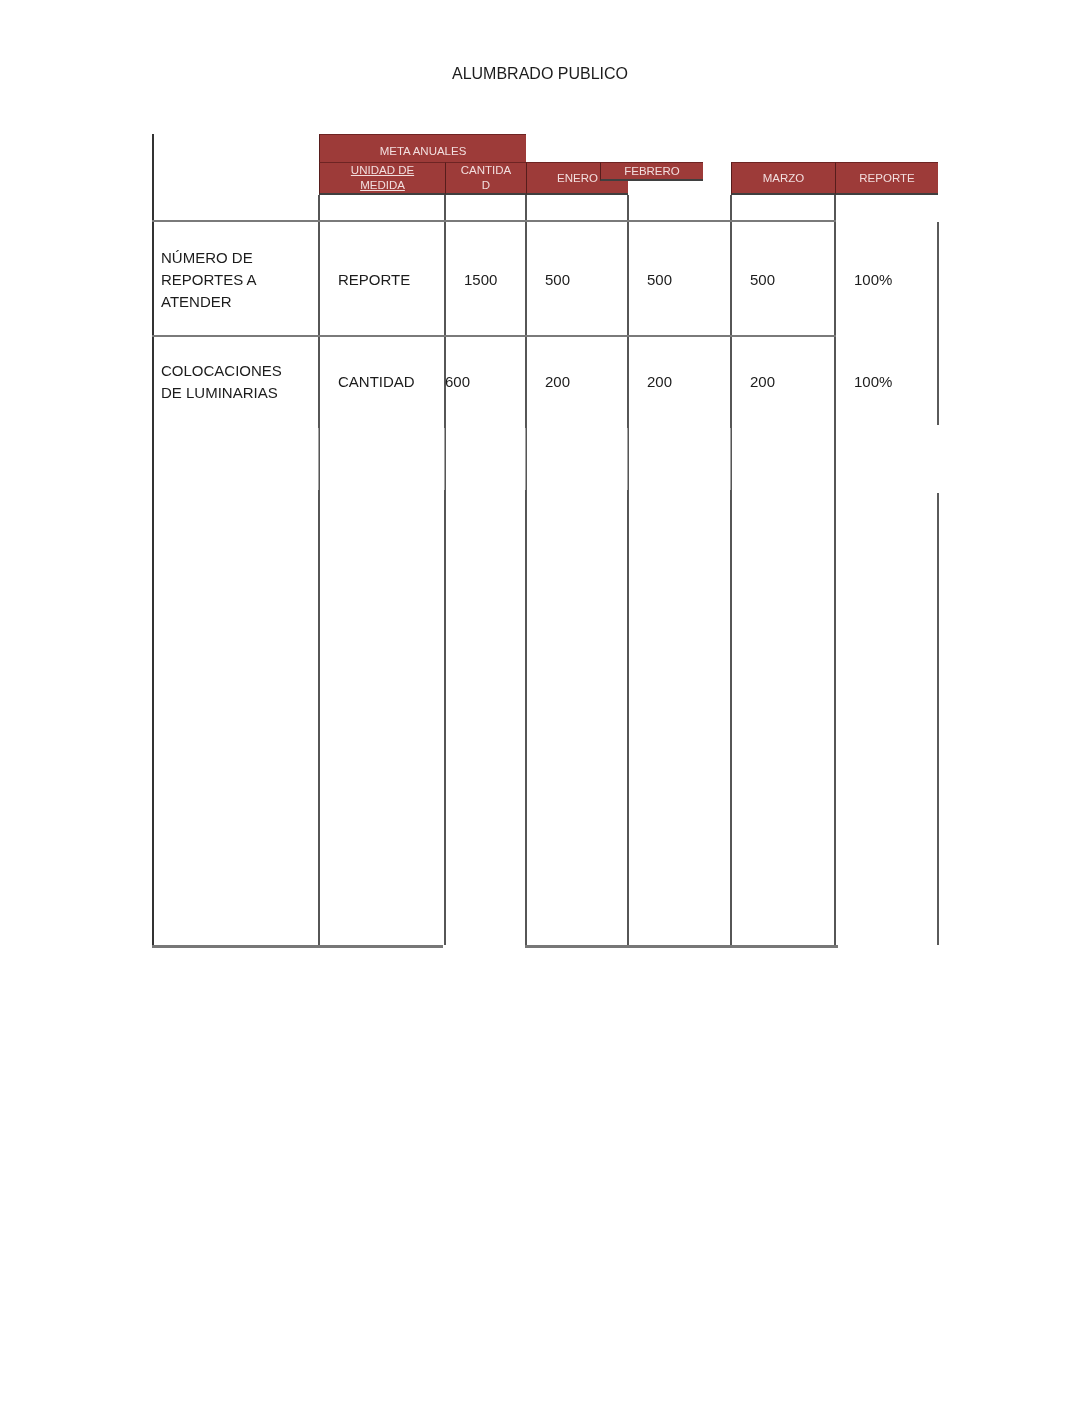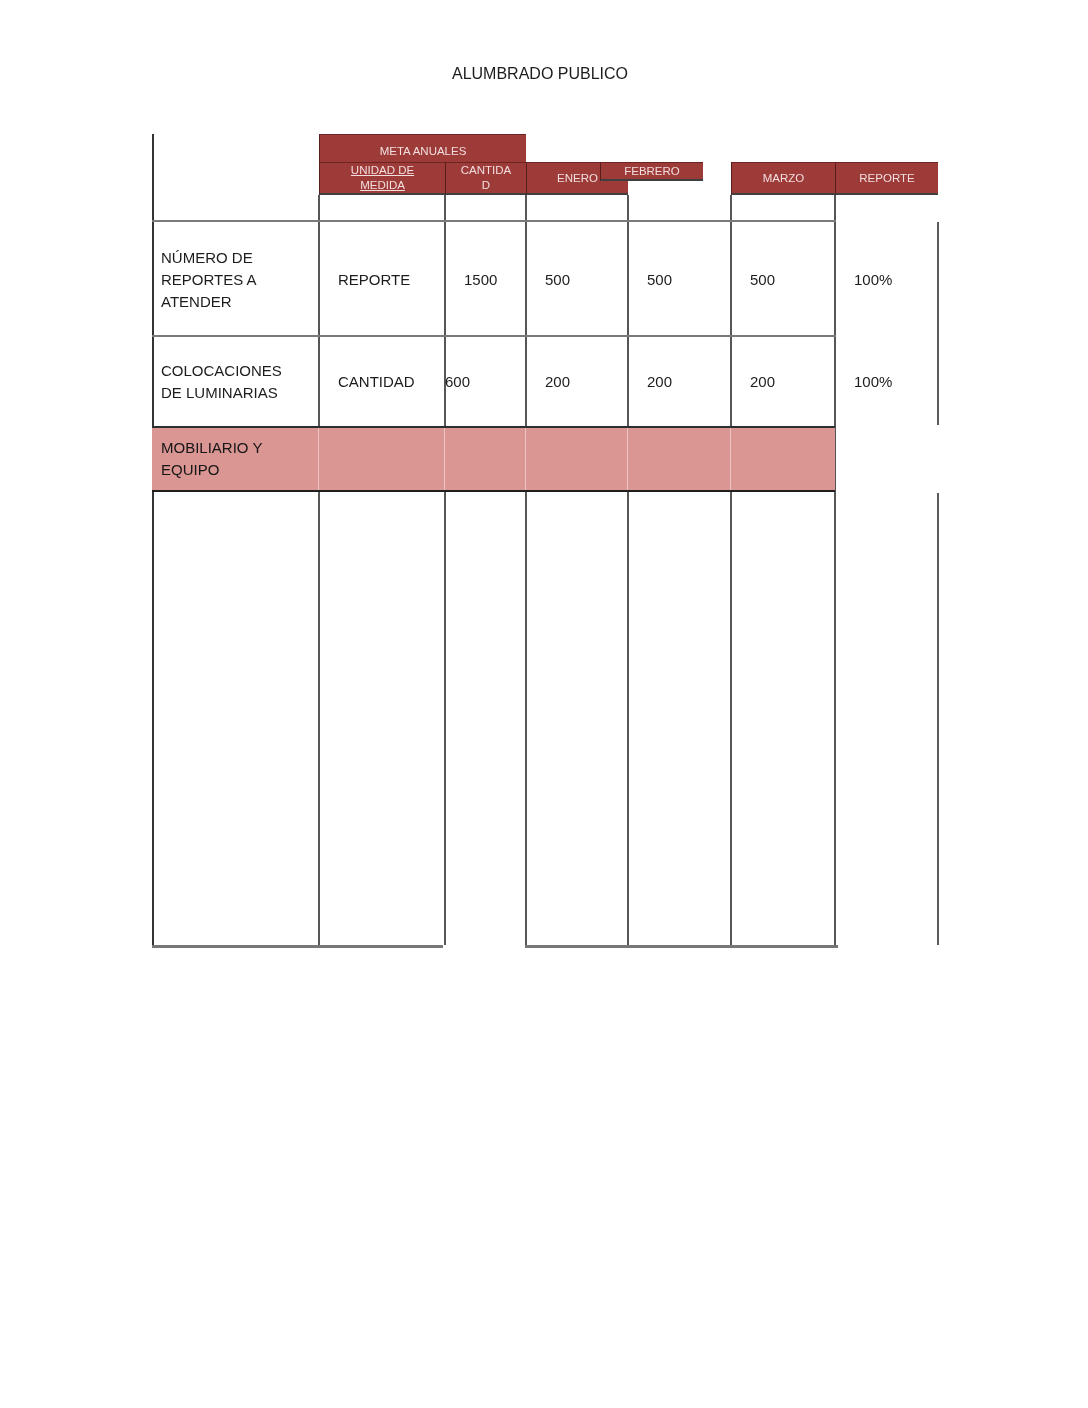--- a/index.html
+++ b/index.html
@@ -67,23 +67,20 @@
   <div class="vline avance-line" style="left:785px;top:359px;height:452px;"></div>
 
   <div class="vline outer-left" style="left:0px;top:0px;height:814px;"></div>
 
   <div class="hline" style="left:0px;top:86px;width:684px;"></div>
   <div class="hline" style="left:0px;top:201px;width:684px;"></div>
 
   <div class="hline bottom-seg" style="left:0px;top:811px;width:291px;"></div>
   <div class="hline bottom-seg" style="left:373px;top:811px;width:313px;"></div>
 
-  <div class="section-row">
-    <span class="wrapbox">MOBILIARIO Y EQUIPO</span>
-  </div>
   <div class="pinkdiv" style="left:166px;"></div>
   <div class="pinkdiv" style="left:292px;"></div>
   <div class="pinkdiv" style="left:373px;"></div>
   <div class="pinkdiv" style="left:475px;"></div>
   <div class="pinkdiv" style="left:578px;"></div>
 
   <div class="hcell" style="left:167px;top:0px;width:207px;height:36px;">
     <span>META ANUALES</span>
   </div>
   <div class="hcell hdr-unidad" style="left:167px;top:28px;width:126px;height:33px;">

